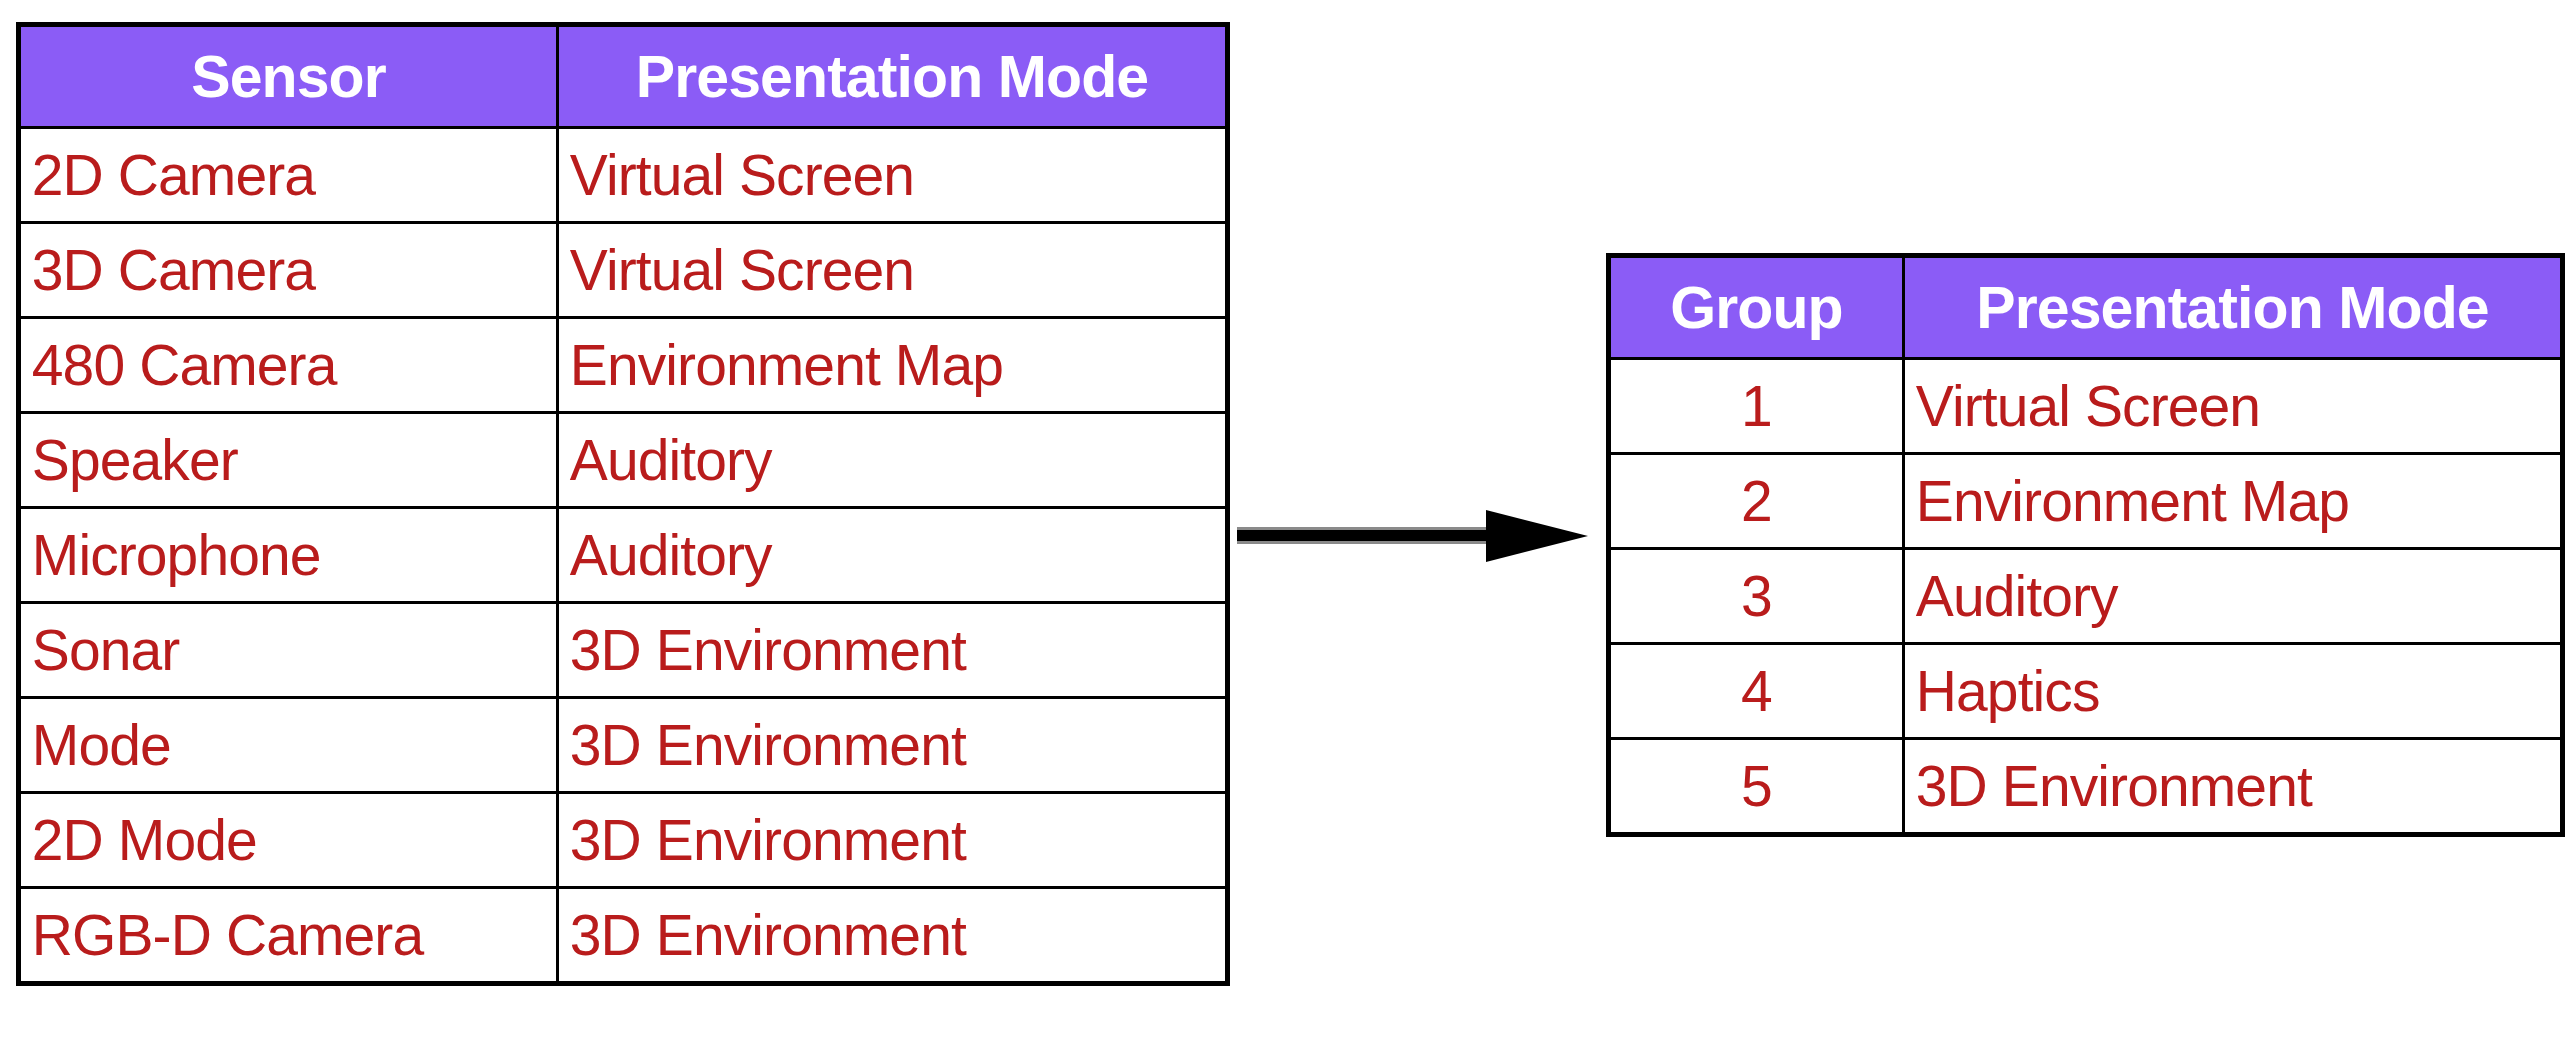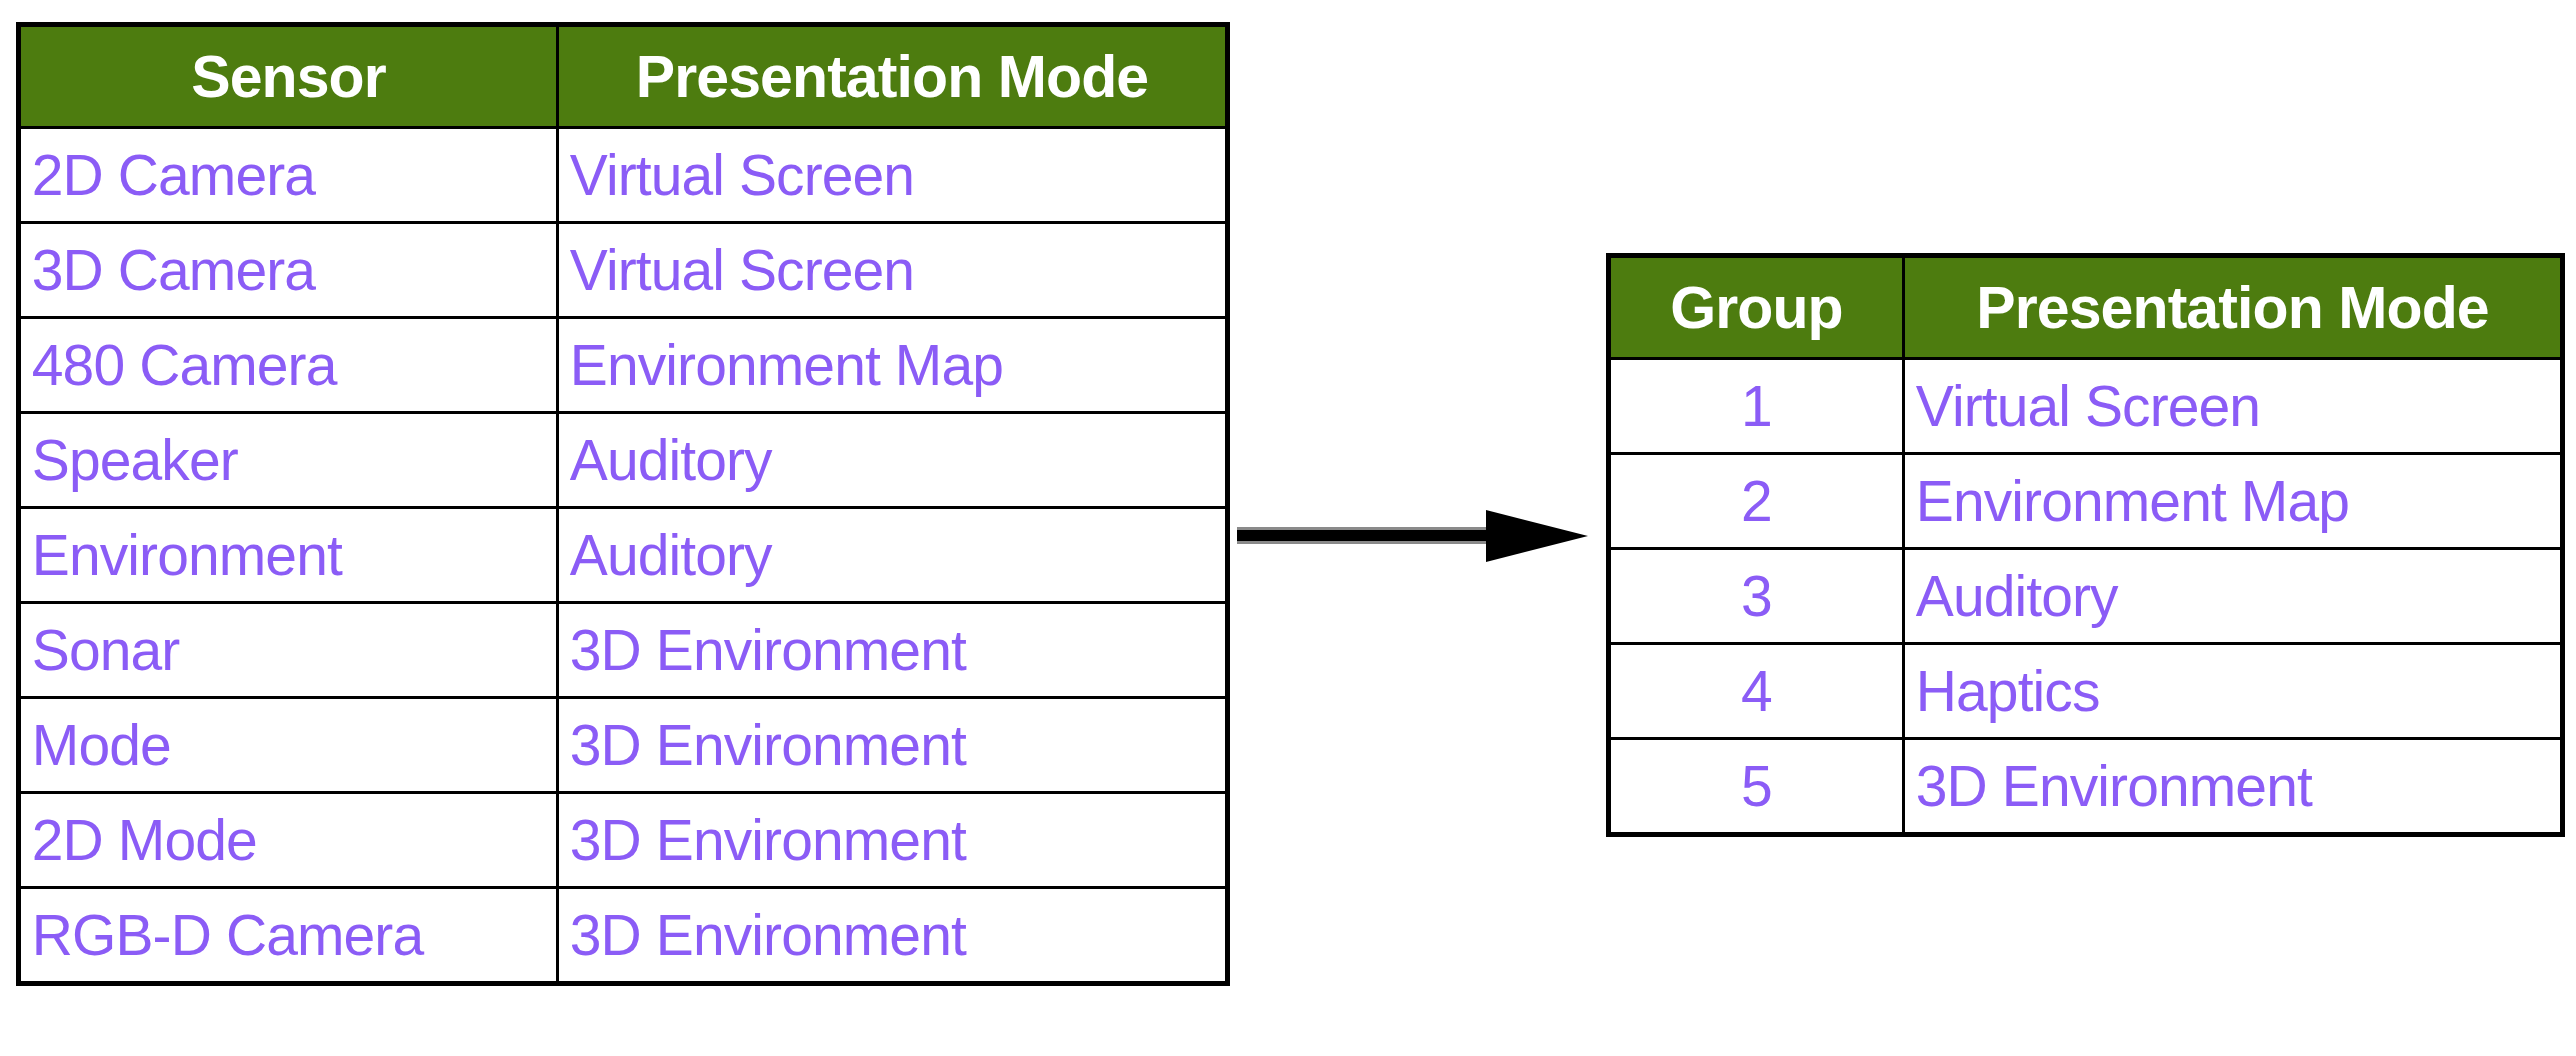--- a/index.html
+++ b/index.html
@@ -22,30 +22,30 @@
     background: #ffffff;
     border: 5.4px solid #000000;
   }
   table.figure-table th,
   table.figure-table td {
     border: 3.6px solid #000000;
     overflow: hidden;
     white-space: nowrap;
   }
   table.figure-table th {
-    background: #4d7c0f;
+    background: #8b5cf6;
     color: #ffffff;
     font-weight: bold;
     font-size: 59px;
     text-align: center;
     height: 97px;
     letter-spacing: -0.9px;
   }
   table.figure-table td {
-    color: #8b5cf6;
+    color: #b91c1c;
     font-size: 57px;
     letter-spacing: -0.9px;
     height: 92px;
     vertical-align: middle;
     padding: 0 0 0 10.8px;
     text-align: left;
   }
   
   #left-table { left: 16px; top: 22.4px; width: 1209px; }
   
@@ -103,21 +103,21 @@
       </tr>
       <tr>
         <td>480 Camera</td>
         <td>Environment Map</td>
       </tr>
       <tr>
         <td>Speaker</td>
         <td>Auditory</td>
       </tr>
       <tr>
-        <td>Environment</td>
+        <td>Microphone</td>
         <td>Auditory</td>
       </tr>
       <tr>
         <td>Sonar</td>
         <td>3D Environment</td>
       </tr>
       <tr>
         <td>Mode</td>
         <td>3D Environment</td>
       </tr>

